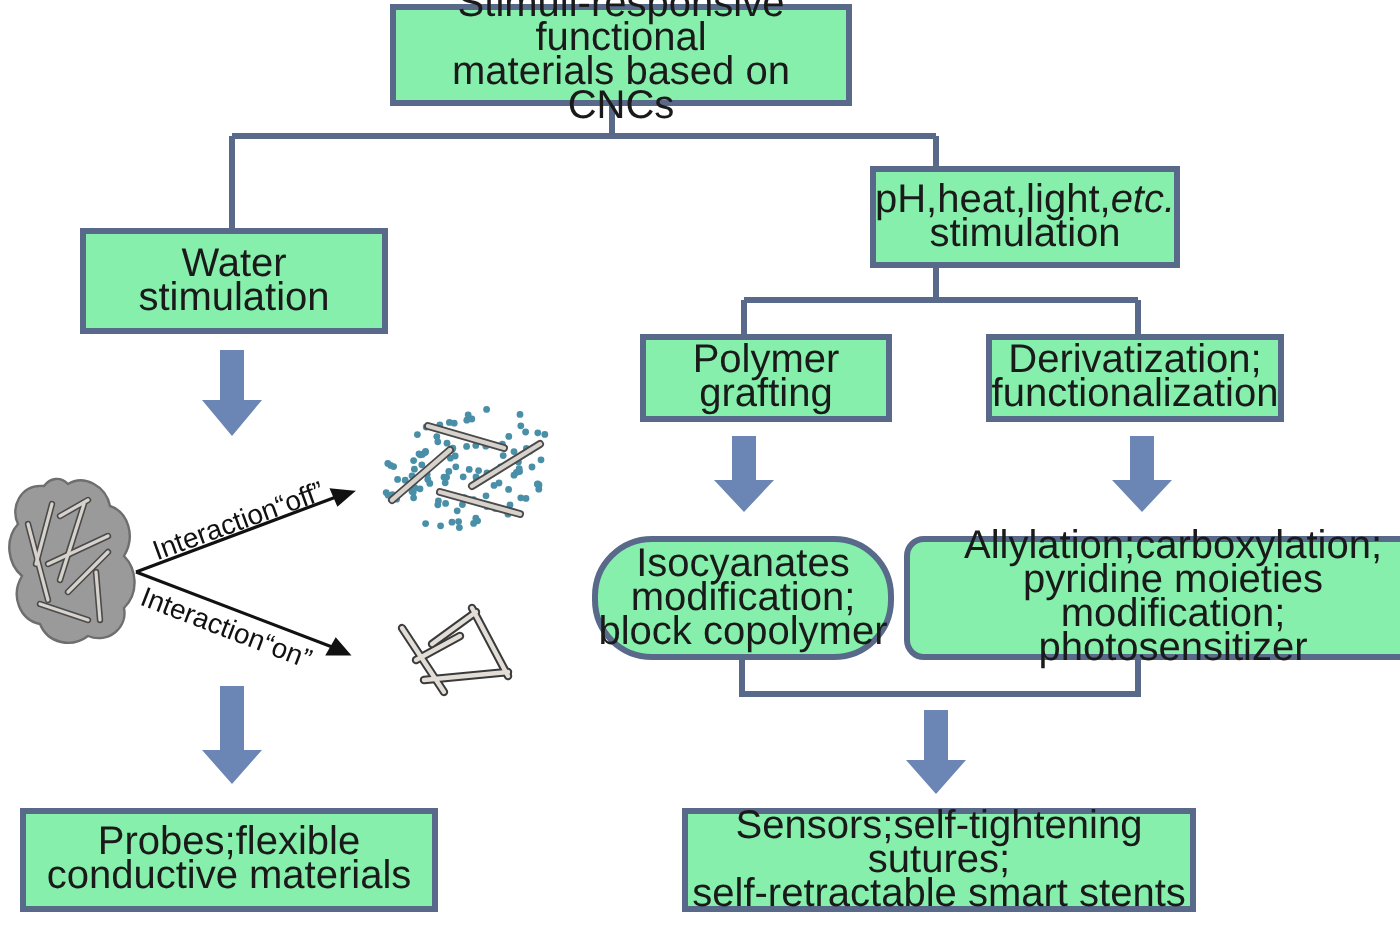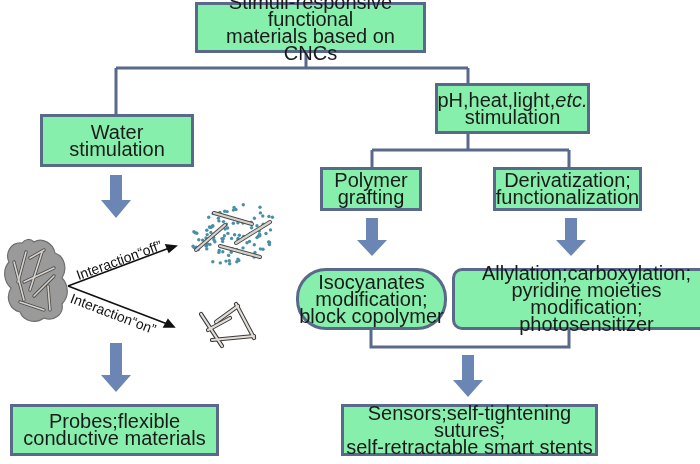--- a/index.html
+++ b/index.html
@@ -222,21 +222,21 @@
   <span>Water stimulation</span>
 </div>
 
 <div class="box" style="left:391px; top:83px; width:155px; height:51px;margin-left:44px;">
   <div>
     <span><span style="display:inline">pH,heat,light,</span><i style="display:inline">etc.</i></span>
     <span>stimulation</span>
   </div>
 </div>
 
-<div class="box" style="left:320px; top:167px; width:102px; height:44px;">
+<div class="box" style="left:320px; top:167px; width:126px; height:44px;">
   <div>
     <span>Polymer</span>
     <span>grafting</span>
   </div>
 </div>
 
 <div class="box" style="left:493px; top:167px; width:149px; height:44px;">
   <div>
     <span>Derivatization;</span>
     <span>functionalization</span>

